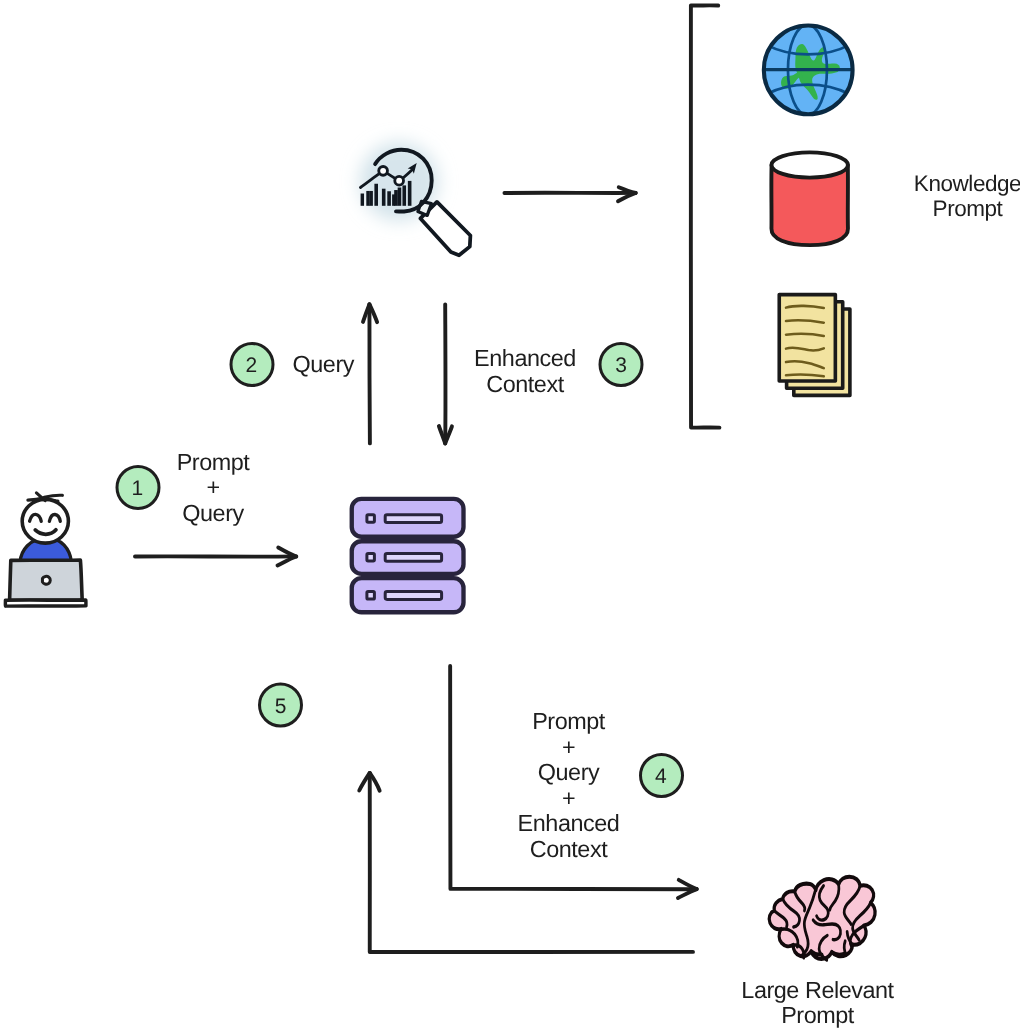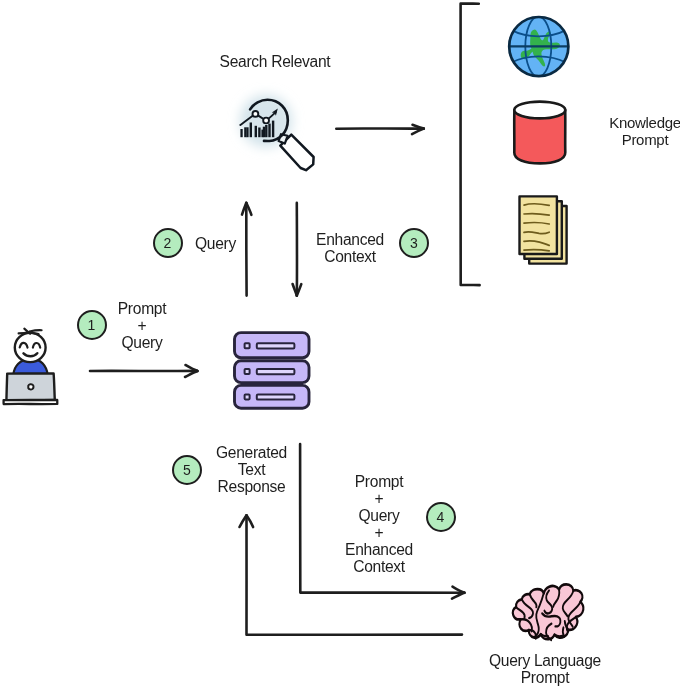--- a/index.html
+++ b/index.html
@@ -314,21 +314,20 @@
     <span class="stepnum">3</span>
   </div>
   <div class="step" style="left:425.5px;top:501.5px;">
     <span class="stepnum">4</span>
   </div>
   <div class="step" style="left:172px;top:454.5px;">
     <span class="stepnum">5</span>
   </div>
 
   <div class="lbl" style="left:175px;top:53px;width:200px;">
-    <div>Search Relevant</div>
   </div>
 
   <div class="lbl" style="left:601px;top:114px;width:88px;font-size:15px;">
     <div>Knowledge</div>
     <div>Prompt</div>
   </div>
 
   <div class="lbl" style="left:165.5px;top:234.5px;width:100px;">
     <div>Query</div>
   </div>
@@ -337,33 +336,28 @@
     <div>Enhanced</div>
     <div>Context</div>
   </div>
 
   <div class="lbl" style="left:92px;top:300px;width:100px;">
     <div>Prompt</div>
     <div>+</div>
     <div>Query</div>
   </div>
 
-  <div class="lbl" style="left:191.5px;top:444px;width:120px;">
-    <div>Generated</div>
-    <div>Text</div>
-    <div>Response</div>
-  </div>
 
   <div class="lbl" style="left:319px;top:473px;width:120px;">
     <div>Prompt</div>
     <div>+</div>
     <div>Query</div>
     <div>+</div>
     <div>Enhanced</div>
     <div>Context</div>
   </div>
 
   <div class="lbl" style="left:465px;top:652px;width:160px;">
-    <div>Query Language</div>
+    <div>Large Relevant</div>
     <div>Prompt</div>
   </div>
 
 </div>
 
 </body></html>

